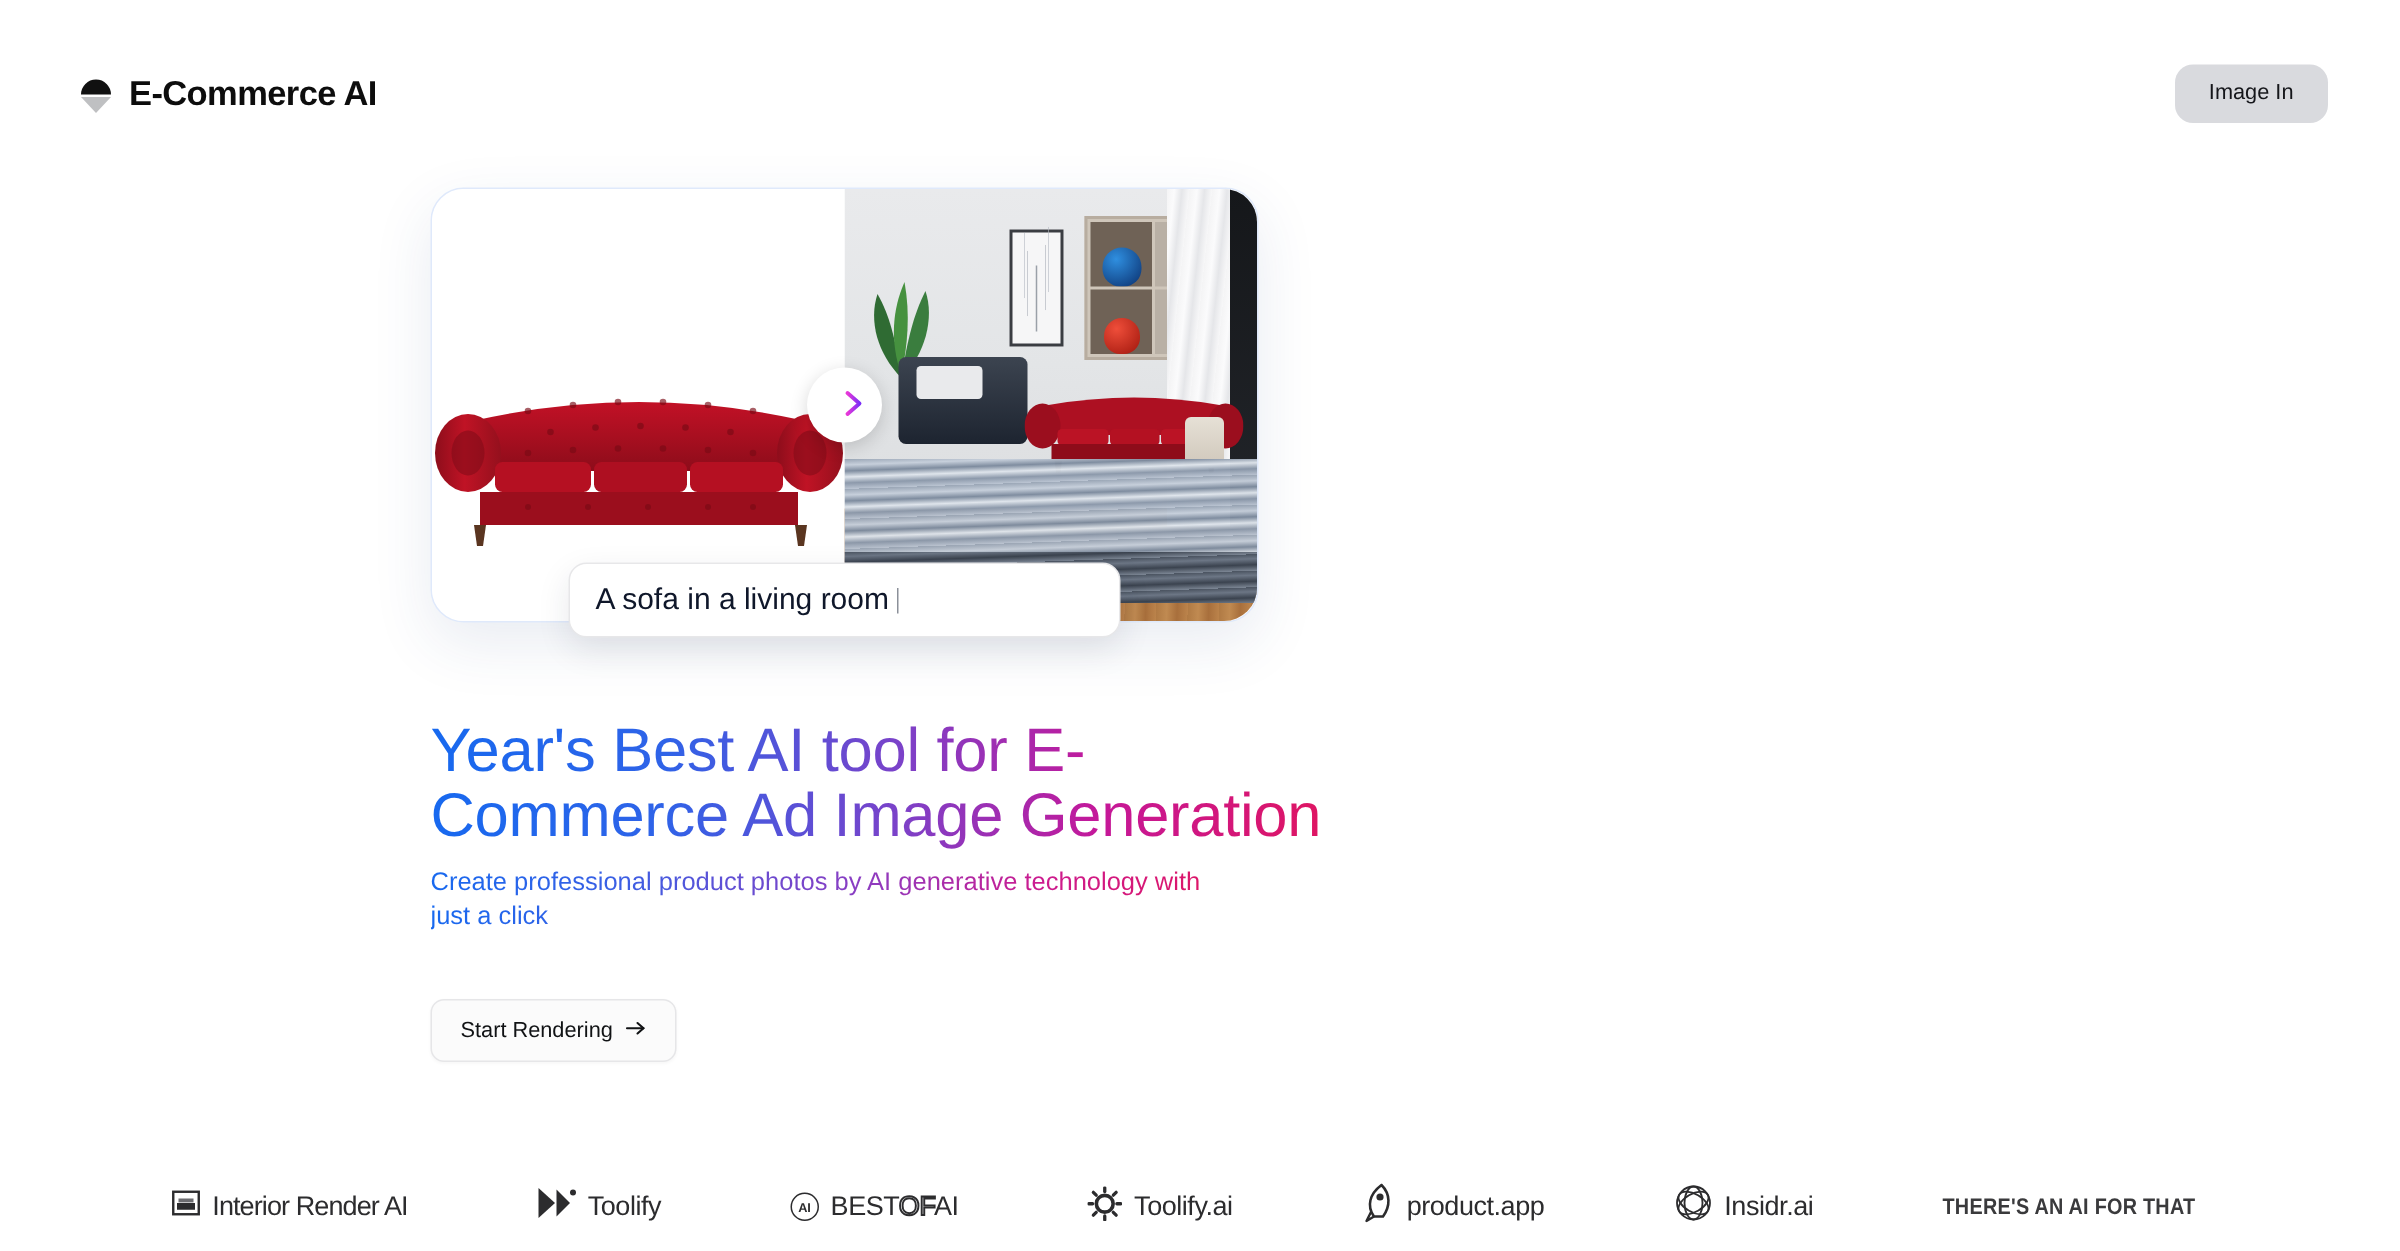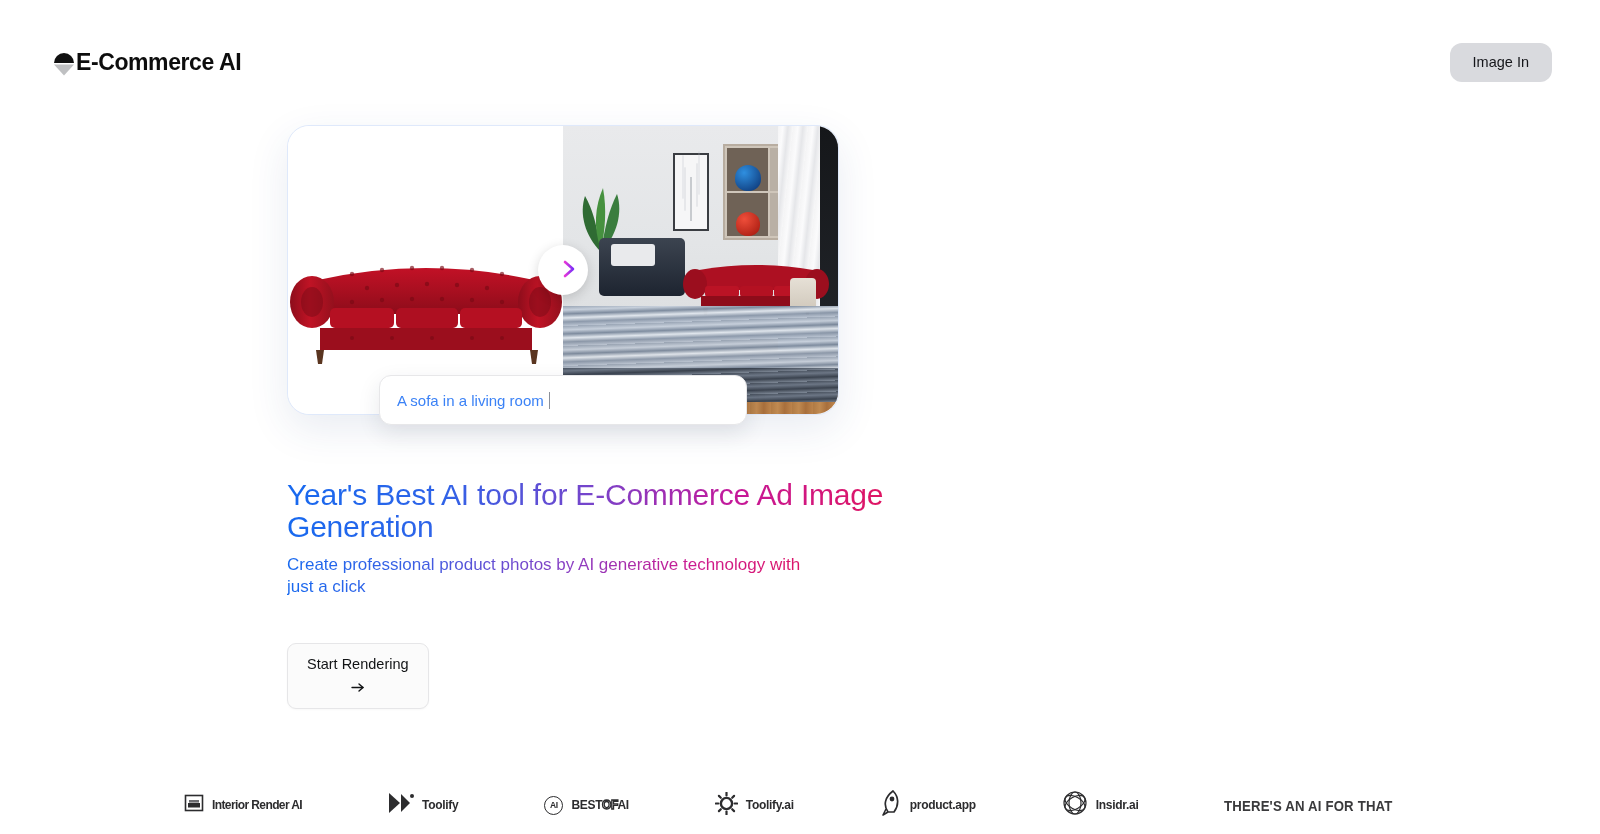--- a/index.html
+++ b/index.html
@@ -10,21 +10,21 @@
     overflow: hidden;
   }
   .page { position: relative; width: 1600px; height: 834px; }
 
   
   .header {
     position: absolute; top: 0; left: 0; right: 0; height: 125px;
     display: flex; align-items: center; justify-content: space-between;
     padding: 0 48px 0 52px;
   }
-  .brand { display: flex; align-items: center; }
+  .brand { display: flex; align-items: center; gap: 10px; }
   .brand-mark { width: 24px; height: 26px; display: block; }
   .brand-name {
     font-size: 23px; font-weight: bold; color: #0d0d0d;
     letter-spacing: -0.4px;
   }
   .signin-btn {
     background: #d9dade; color: #15161a;
     border: none; border-radius: 12px;
     padding: 11px 23px; font-size: 14.5px;
     font-family: "Liberation Sans", sans-serif;
@@ -149,32 +149,32 @@
   .prompt-box {
     position: absolute; left: 112px; top: 250px;
     width: 368px; height: 50px;
     background: #ffffff; border: 1px solid #e7e7e9;
     border-radius: 12px;
     box-shadow: 0 8px 22px rgba(30,40,60,0.10);
     display: flex; align-items: center; padding: 0 17px;
     z-index: 7;
   }
   .prompt-text {
-    font-size: 15px; color: #3b82f6;
+    font-size: 20px; color: #0f172a;
     font-family: "Liberation Sans", sans-serif; white-space: nowrap;
   }
   .caret {
     display: inline-block; width: 1px; height: 17px;
     background: #8b9099; margin-left: 5px; vertical-align: -3px;
   }
 
   
   .copy { margin: 64px 0 0 20px; width: 600px; }
   .headline {
-    font-size: 30px; line-height: 1.06; font-weight: normal;
+    font-size: 41px; line-height: 1.06; font-weight: normal;
     letter-spacing: -0.2px;
     background: linear-gradient(92deg,#1769ef 0%,#2f63e8 26%,#7b42c9 52%,#c4189a 74%,#e01560 100%);
     -webkit-background-clip: text; background-clip: text;
     -webkit-text-fill-color: transparent; color: transparent;
     display: inline-block;
   }
   .subhead {
     margin-top: 11px;
     font-size: 17px; line-height: 1.33; font-weight: normal;
     background: linear-gradient(92deg,#1769ef 0%,#3a5fe4 24%,#8b3dc2 55%,#cc1a8f 78%,#dd1566 100%);
@@ -183,31 +183,30 @@
     display: inline-block; max-width: 520px;
   }
   .cta {
     margin-top: 44px;
     display: inline-flex; align-items: center; gap: 8px;
     background: #fbfbfb; border: 1px solid #e6e6e8;
     border-radius: 9px; padding: 12px 19px;
     font-size: 14.5px; color: #111315; cursor: pointer;
     font-family: "Liberation Sans", sans-serif;
     box-shadow: 0 1px 2px rgba(0,0,0,0.03);
-    flex-direction: column;
   }
 
   
   .logos {
     position: absolute; left: 0; right: 0; bottom: 14px;
     display: flex; align-items: center; justify-content: center;
     gap: 86px; padding: 0 60px;
   }
   .logo-item { display: flex; align-items: center; gap: 8px; color: #2c2c2e; }
-  .logo-text { font-size: 12px; font-weight: bold; letter-spacing: -0.3px; white-space: nowrap; }
+  .logo-text { font-size: 18px; font-weight: normal; letter-spacing: -0.3px; white-space: nowrap; }
   .logo-text.tight { letter-spacing: -0.6px; }
   .logo-text.outline-of .of {
     color: transparent; -webkit-text-stroke: 1.3px #2c2c2e;
   }
   .logo-text.condensed {
     font-size: 15px; font-weight: bold; letter-spacing: 0.2px;
     transform: scaleX(0.88); transform-origin: left center; color: #3a3a3c;
   }
   .badge-ai {
     display: inline-flex; align-items: center; justify-content: center;

